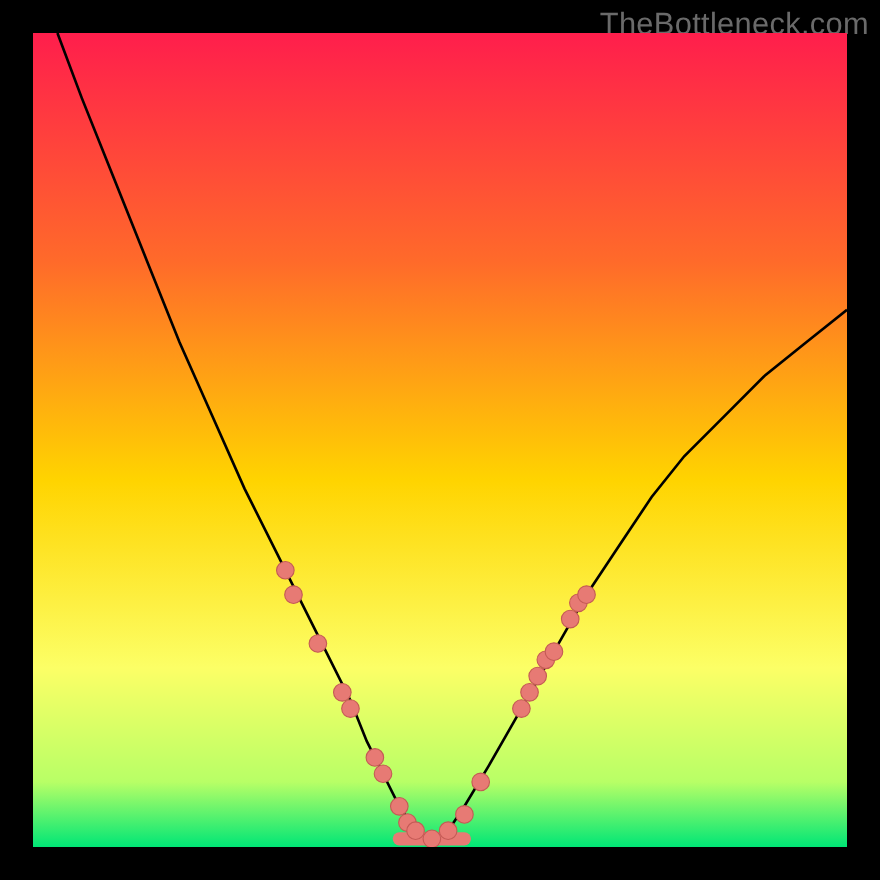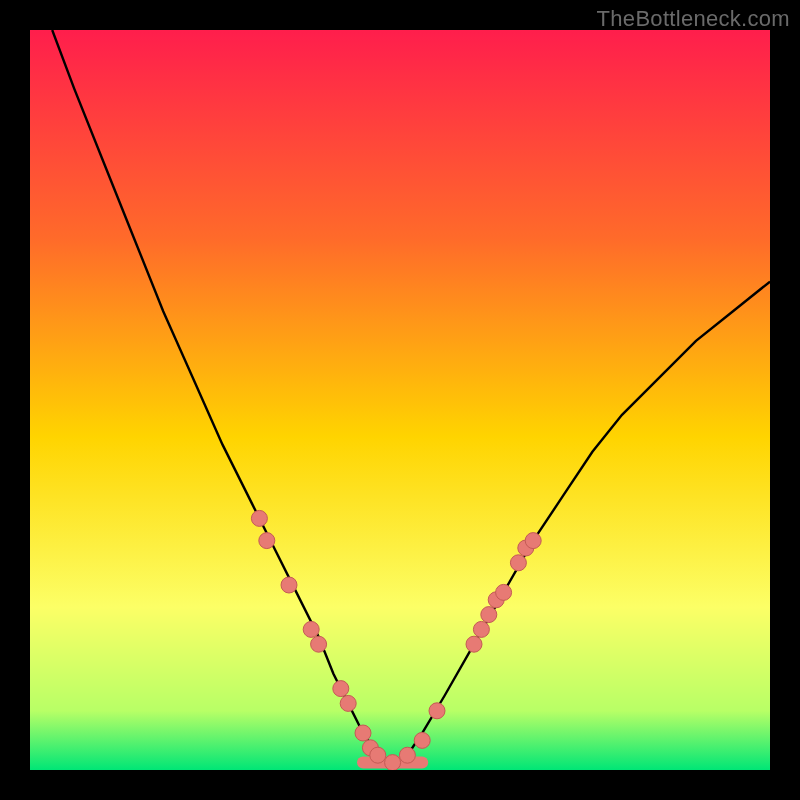--- a/index.html
+++ b/index.html
@@ -24,21 +24,21 @@
     left: 0;
     top: 0;
     width: 740px;
     height: 740px;
   }
   .watermark {
     position: absolute;
     top: 6px;
     right: 10px;
     color: #6a6a6a;
-    font-size: 22px;
+    font-size: 28px;
     font-weight: 500;
     letter-spacing: 0.3px;
     user-select: none;
   }
 </style>
 </head>
 <body>
 
 <div class="watermark">TheBottleneck.com</div>
 

